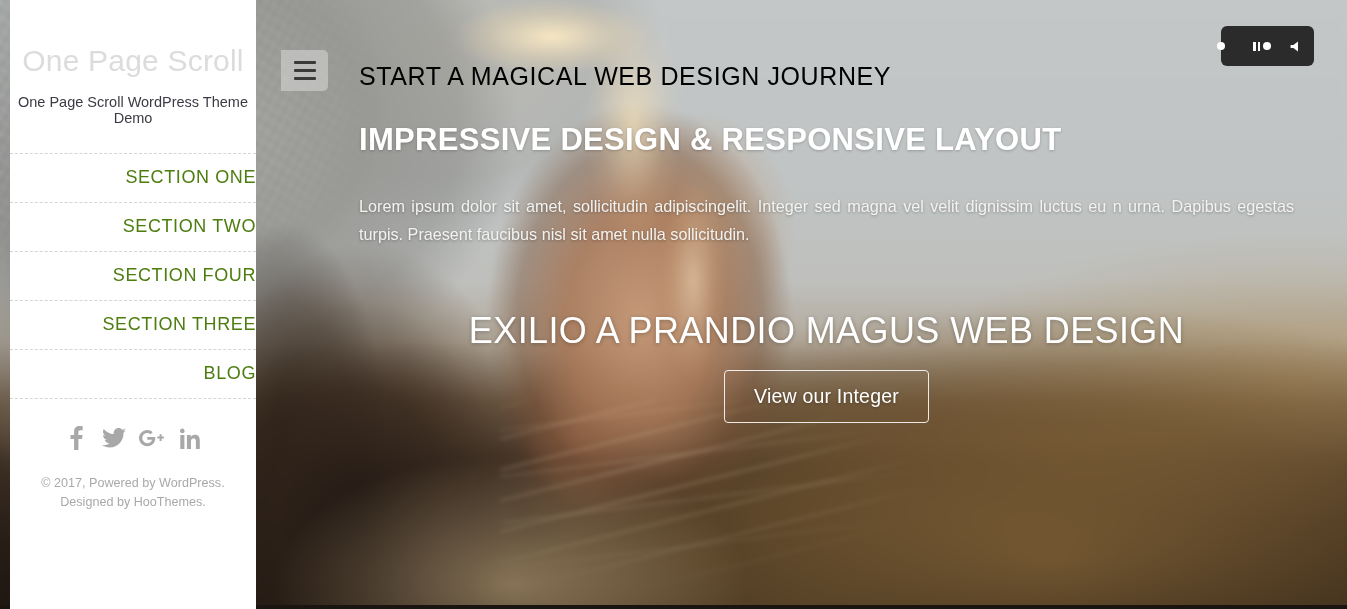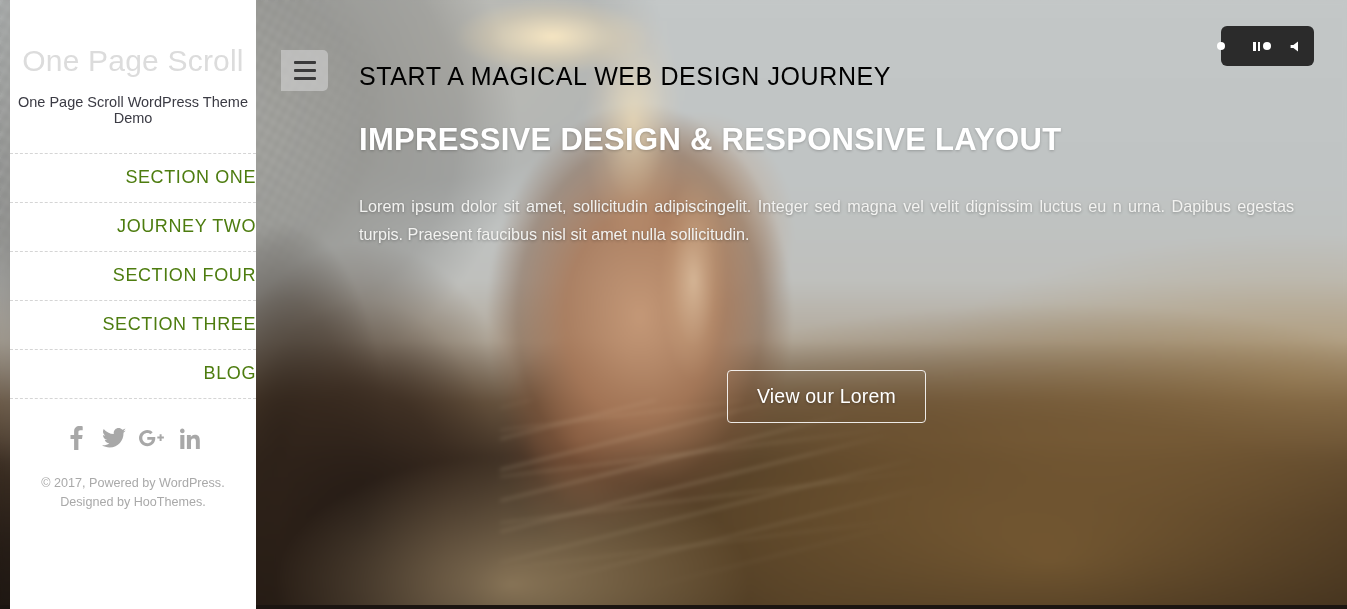--- a/index.html
+++ b/index.html
@@ -380,23 +380,24 @@
     <div class="photo-layer ph-glow"></div>
     <div class="photo-layer ph-blur"></div>
 
     <div class="hero-content">
       <div class="eyebrow">START A MAGICAL WEB DESIGN JOURNEY</div>
 
       <h1 class="hero-title">IMPRESSIVE DESIGN &amp; RESPONSIVE LAYOUT</h1>
 
       <p class="hero-para">Lorem ipsum dolor sit amet, sollicitudin adipiscingelit. Integer sed magna vel velit dignissim luctus eu n urna. Dapibus egestas turpis. Praesent faucibus nisl sit amet nulla sollicitudin.</p>
 
+      <h2 class="hero-big">EXILIO A PRANDIO MAGUS WEB DESIGN</h2>
 
       <div class="hero-btn-wrap">
-        <button class="hero-btn">View our Lorem</button>
+        <button class="hero-btn">View our Integer</button>
       </div>
     </div>
 
     <div class="bottom-strip"></div>
   </div>
 
   <div class="media-controls">
     <div class="mc-dot left"></div>
     <div class="mc-pause">
       <i></i>
@@ -410,21 +411,21 @@
     </div>
   </div>
 
   <aside class="sidebar">
     <h1 class="site-title">One Page Scroll</h1>
 
     <p class="site-desc">One Page Scroll WordPress Theme Demo</p>
 
     <nav class="nav">
       <div class="nav-item">SECTION ONE</div>
-      <div class="nav-item">JOURNEY TWO</div>
+      <div class="nav-item">SECTION TWO</div>
       <div class="nav-item">SECTION FOUR</div>
       <div class="nav-item">SECTION THREE</div>
       <div class="nav-item">BLOG</div>
     </nav>
 
     <div class="social">
       <span class="social-icon">
         <svg width="13" height="24" viewBox="0 0 13 24" aria-hidden="true">
           <path d="M8.4 24V13.1h3.6l.6-4.2H8.4V6.2c0-1.2.3-2 2.1-2h2.2V.4C12.3.3 11 .1 9.5.1 6.3.1 4.1 2 4.1 5.6v3.3H.5v4.2h3.6V24z"></path>
         </svg>

